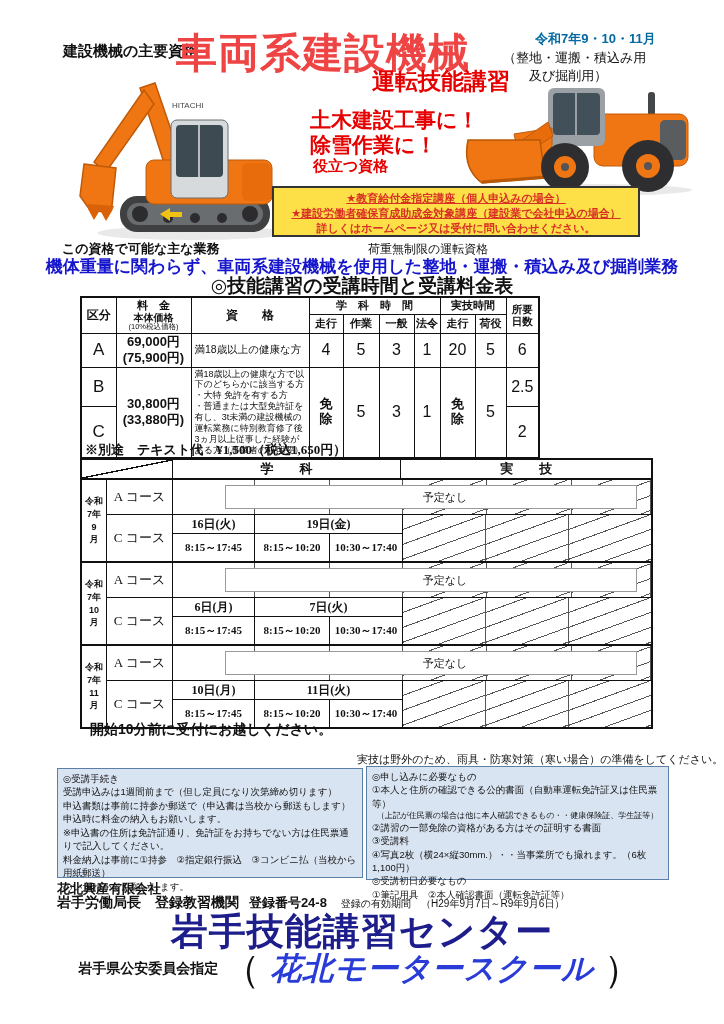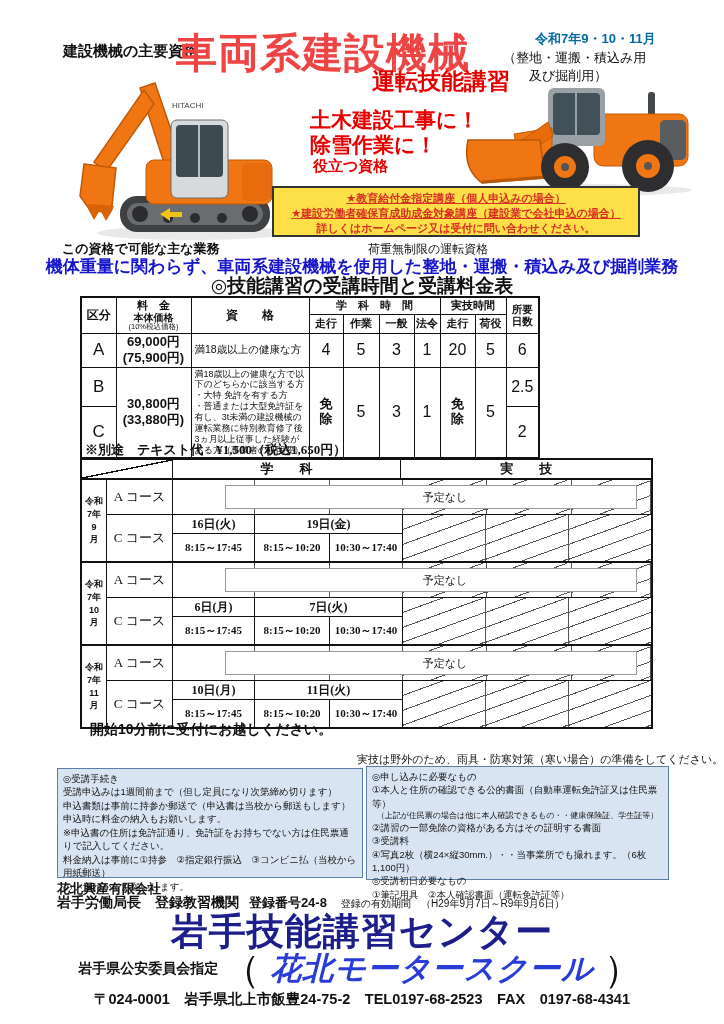--- a/index.html
+++ b/index.html
@@ -421,15 +421,14 @@
     <span class="reg2">登録番号24-8</span>
     <span class="reg3">登録の有効期間　（H29年9月7日～R9年9月6日）</span>
   </div>
   <div class="abs center-name">岩手技能講習センター</div>
   <div class="abs school-row">
     <span class="designation">岩手県公安委員会指定</span>
     <span class="paren">（</span>
     <span class="school">花北モータースクール</span>
     <span class="paren">）</span>
   </div>
-  <div class="abs address">〒024-0001　岩手県北上市飯豊24-75-2　TEL0197-68-2523　FAX　0197-68-4341</div>
 
 </div>
 
 </body></html>

